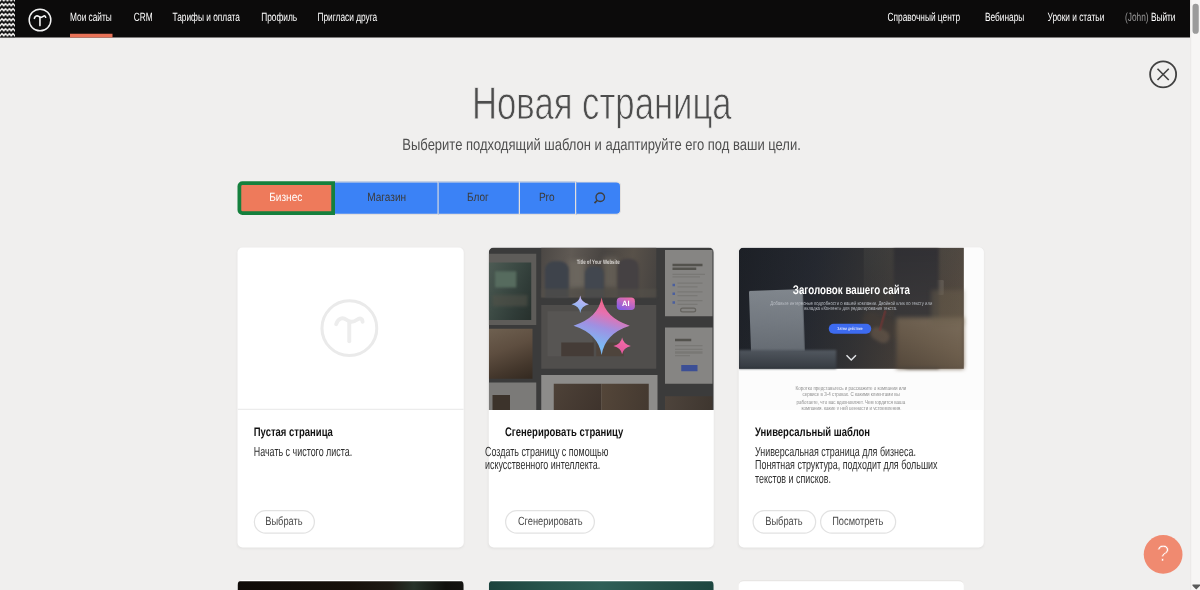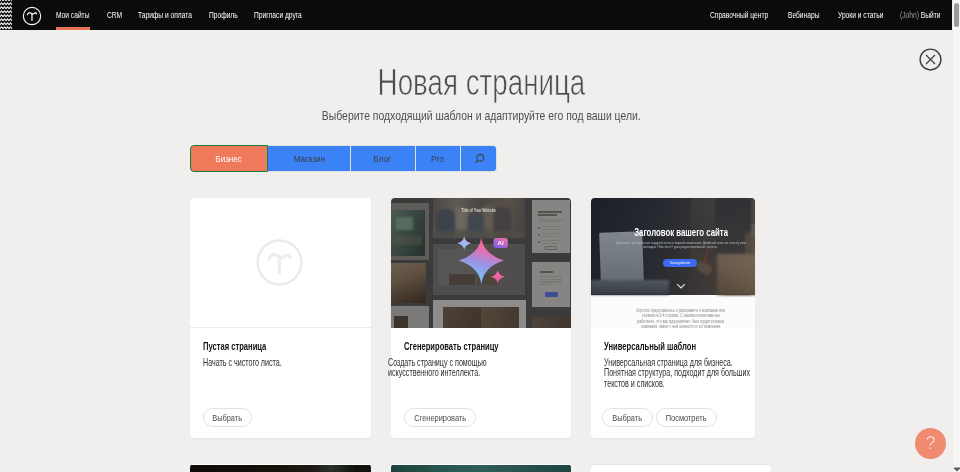--- a/index.html
+++ b/index.html
@@ -26,21 +26,21 @@
   .ctitle { position:absolute; left:13px; top:341px; font-size:10px; font-weight:bold; color:#111; }
   .cbody { position:absolute; left:13px; top:357px; font-size:10.5px; color:#2e2e2e; line-height:10.4px; }
   .cbtn { position:absolute; top:408px; height:19px; border:1px solid #e2e2e2; border-radius:10px; background:#fff;
           color:#4a4a4a; font-size:9.5px; text-align:center; }
   .cbtn span { display:inline-block; transform:scaleX(0.78); transform-origin:50% 50%; white-space:nowrap; line-height:17px; }
 
   
   #tabs { position:absolute; left:190px; top:144.5px; height:27px; display:flex; }
   .tab { height:27px; background:#3b82f6; border:1px solid #e2dfdd; border-left:none; display:flex; align-items:center; justify-content:center;
          font-size:9.5px; color:#3b3b3b; }
-  .tab:first-child { background:#ee7a5b; border:1px solid #15803d; color:#fff; border-radius:4px 0 0 4px; }
+  .tab:first-child { background:#ee7a5b; border:3px solid #15803d; color:#fff; border-radius:4px 0 0 4px; }
   .tab:last-child { border-radius:0 4px 4px 0; }
 </style>
 </head>
 <body>
 
 <div id="topbar"></div>
 
 <svg class="abs" style="left:0;top:0" width="12" height="30" viewBox="0 0 12 30">
   <defs>
     <pattern id="zz" width="6" height="4" patternUnits="userSpaceOnUse">
@@ -202,21 +202,21 @@
 
       <rect x="40.4" y="4" width="14.5" height="10" rx="3" fill="url(#gAI)"></rect>
       <text x="47.6" y="11" font-size="6" font-weight="bold" fill="#fff" text-anchor="middle" font-family="Liberation Sans">AI</text>
     </svg>
   </div>
 </div>
 <div class="abs ctitle" style="left:404px"><span class="fx">Сгенерировать страницу</span></div>
 <div class="abs cbody" style="left:388px"><span class="fx">Создать страницу с помощью</span><br><span class="fx">искусственного интеллекта.</span></div>
 <div class="abs cbtn" style="left:404px;width:72px"><span>Сгенерировать</span></div>
 
-<div class="card" style="left:591px;width:164px;">
+<div class="card" style="left:591px;width:196px;">
   <div class="cimg" style="height:130px;background:#fcfcfc;">
     <div class="abs" style="left:0;top:0;width:180px;height:97px;background:linear-gradient(103deg,#23262b 0%,#2e3138 32%,#3d3c3c 52%,#514840 72%,#5f5144 88%,#6a5a4c 100%);"></div>
 
     <div class="abs" style="left:100px;top:0;width:80px;height:55px;background:linear-gradient(180deg,#5e5c5466,#5e5c5411);"></div>
 
     <div class="abs" style="left:131px;top:24px;width:10px;height:15px;background:#9a9286aa;border-radius:1px;"></div>
     <div class="abs" style="left:143px;top:22px;width:11px;height:17px;background:#a19788a0;border-radius:1px;"></div>
     <div class="abs" style="left:156px;top:26px;width:8px;height:12px;background:#8d857a77;border-radius:1px;"></div>
 
     <div class="abs" style="left:9px;top:34px;width:43px;height:50px;background:linear-gradient(175deg,#b6bdc3 0%,#a2a9b0 50%,#8a9198 100%);transform:rotate(-2deg);border-radius:1px;filter:blur(0.6px);"></div>

